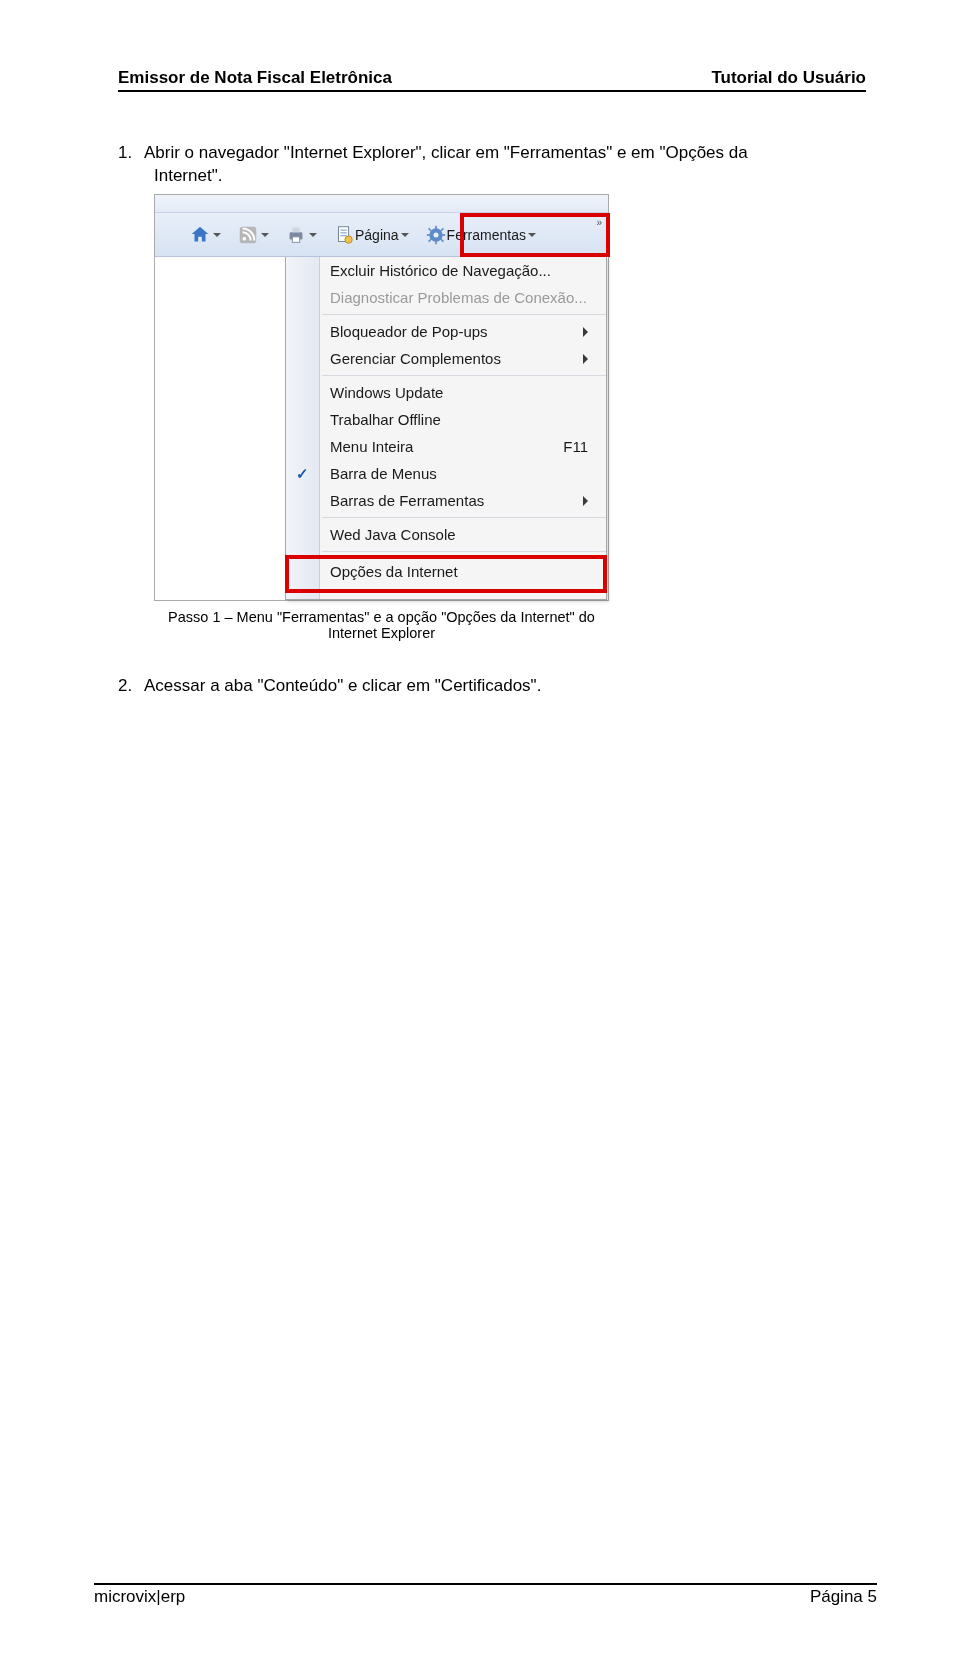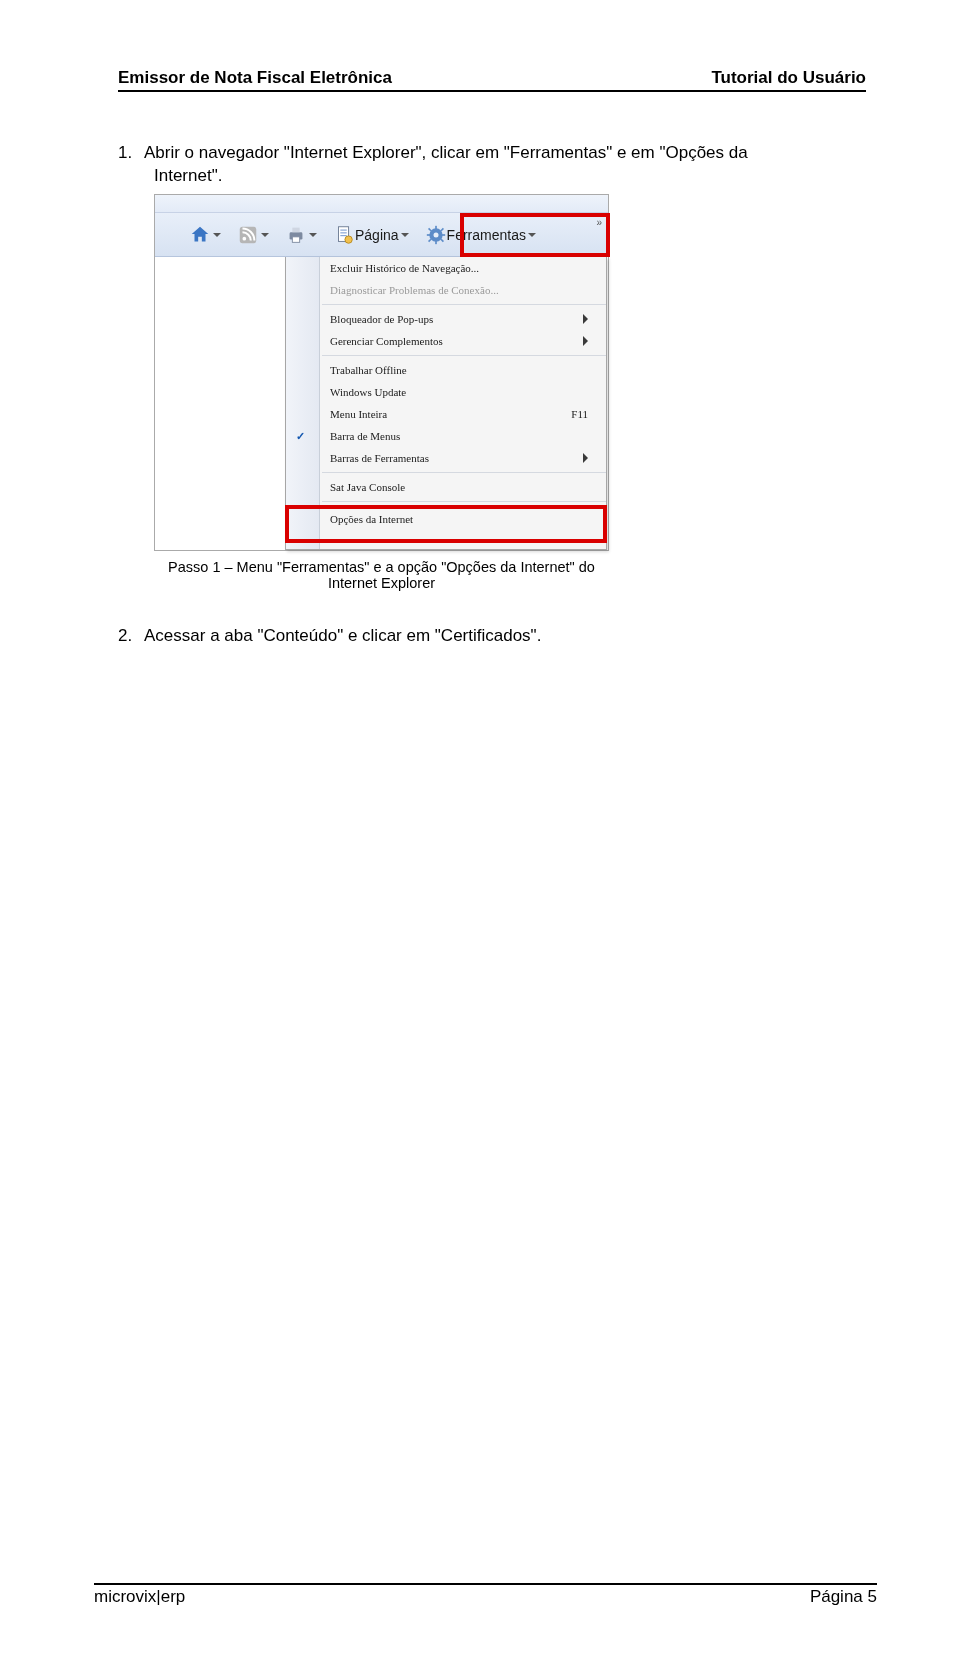--- a/index.html
+++ b/index.html
@@ -29,21 +29,21 @@
   .ie-toolbar-top { height: 18px; border-bottom: 1px solid #c7d2e6; background: linear-gradient(#eef3fb,#e3ebf7); }
   .ie-toolbar { height: 44px; background: linear-gradient(#e8eff9,#d7e2f2); border-bottom: 1px solid #b6c5dd; position: relative; }
   .tb-items { display:flex; align-items:center; height:100%; padding-left: 28px; gap: 4px;}
   .tb-btn { display:flex; align-items:center; height: 30px; padding: 0 6px; gap:0; font-family: "Segoe UI", Tahoma, sans-serif; font-size: 14px; color:#1a1a1a;}
   .drop-arrow { width:0;height:0;border-left:4px solid transparent;border-right:4px solid transparent;border-top:4px solid #555; margin-left:2px;}
   .redbox { border: 4px solid #d90000; position: absolute; }
   .ferramentas-box { right: -2px; top: 0px; height: 44px; width: 150px;}
   .gear-icon svg { width:20px; height:20px; }
   .chev { position:absolute; right:6px; top:4px; font-size:10px; color:#555;}
   
-  .menu { width: 322px; margin-left: 130px; background:#f5f5f5; border: 1px solid #a6a6a6; border-top:none; box-shadow: 2px 2px 3px rgba(0,0,0,0.15); font-family:Liberation Serif, serif; font-size:11px; color:#1a1a1a; position:relative;}
+  .menu { width: 322px; margin-left: 130px; background:#f5f5f5; border: 1px solid #a6a6a6; border-top:none; box-shadow: 2px 2px 3px rgba(0,0,0,0.15); font-family:Liberation Sans, sans-serif; font-size:15px; color:#1a1a1a; position:relative;}
   .menu-gutter { position:absolute; left:0; top:0; bottom:0; width:34px; background:linear-gradient(to right,#f1f4f9,#e4e9f2); border-right:1px solid #c8cfd9;}
   .menu-item { position:relative; padding: 5px 18px 5px 44px; display:flex; justify-content:space-between; align-items:center; }
   .menu-item.disabled { color:#9a9a9a; }
   .menu-sep { height:1px; background:#d5d9e0; margin: 3px 0 3px 36px; }
   .sub-arrow { width:0;height:0;border-top:5px solid transparent;border-bottom:5px solid transparent;border-left:5px solid #3a3a3a;}
   .check-mark { position:absolute; left:10px; color:#1558b0; font-weight:bold;}
   .opcoes-highlight { position:absolute; left:-1px; right:-1px; border:4px solid #d90000; height:38px;}
   .caption { font-size: 14.5px; text-align:center; margin-top:8px; margin-bottom:32px;}
   
   .footer { position:absolute; bottom: 52px; left:94px; right:83px;}
@@ -153,40 +153,40 @@
         <div class="menu-item">
           <span>Bloqueador de Pop-ups</span>
           <span class="sub-arrow"></span>
         </div>
         <div class="menu-item">
           <span>Gerenciar Complementos</span>
           <span class="sub-arrow"></span>
         </div>
         <div class="menu-sep"></div>
         <div class="menu-item">
+          <span>Windows Update</span>
+        </div>
+        <div class="menu-item">
           <span>Trabalhar Offline</span>
-        </div>
-        <div class="menu-item">
-          <span>Windows Update</span>
         </div>
         <div class="menu-item">
           <span>Menu Inteira</span>
           <span>F11</span>
         </div>
         <div class="menu-item">
           <span class="check-mark">✓</span>
           <span>Barra de Menus</span>
         </div>
         <div class="menu-item">
           <span>Barras de Ferramentas</span>
           <span class="sub-arrow"></span>
         </div>
         <div class="menu-sep"></div>
         <div class="menu-item">
-          <span>Sat Java Console</span>
+          <span>Wed Java Console</span>
         </div>
         <div class="menu-sep"></div>
         <div style="position:relative; height:38px;">
           <div class="opcoes-highlight"></div>
           <div class="menu-item" style="padding-top:8px;">
             <span>Opções da Internet</span>
           </div>
         </div>
         <div style="height:6px;"></div>
       </div>

